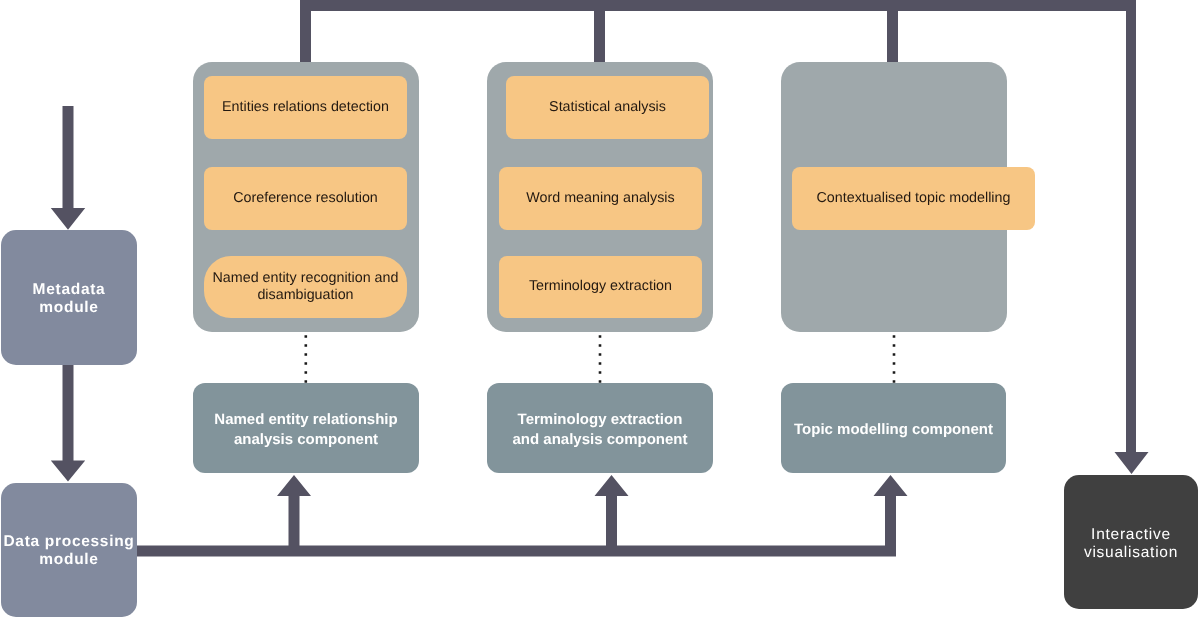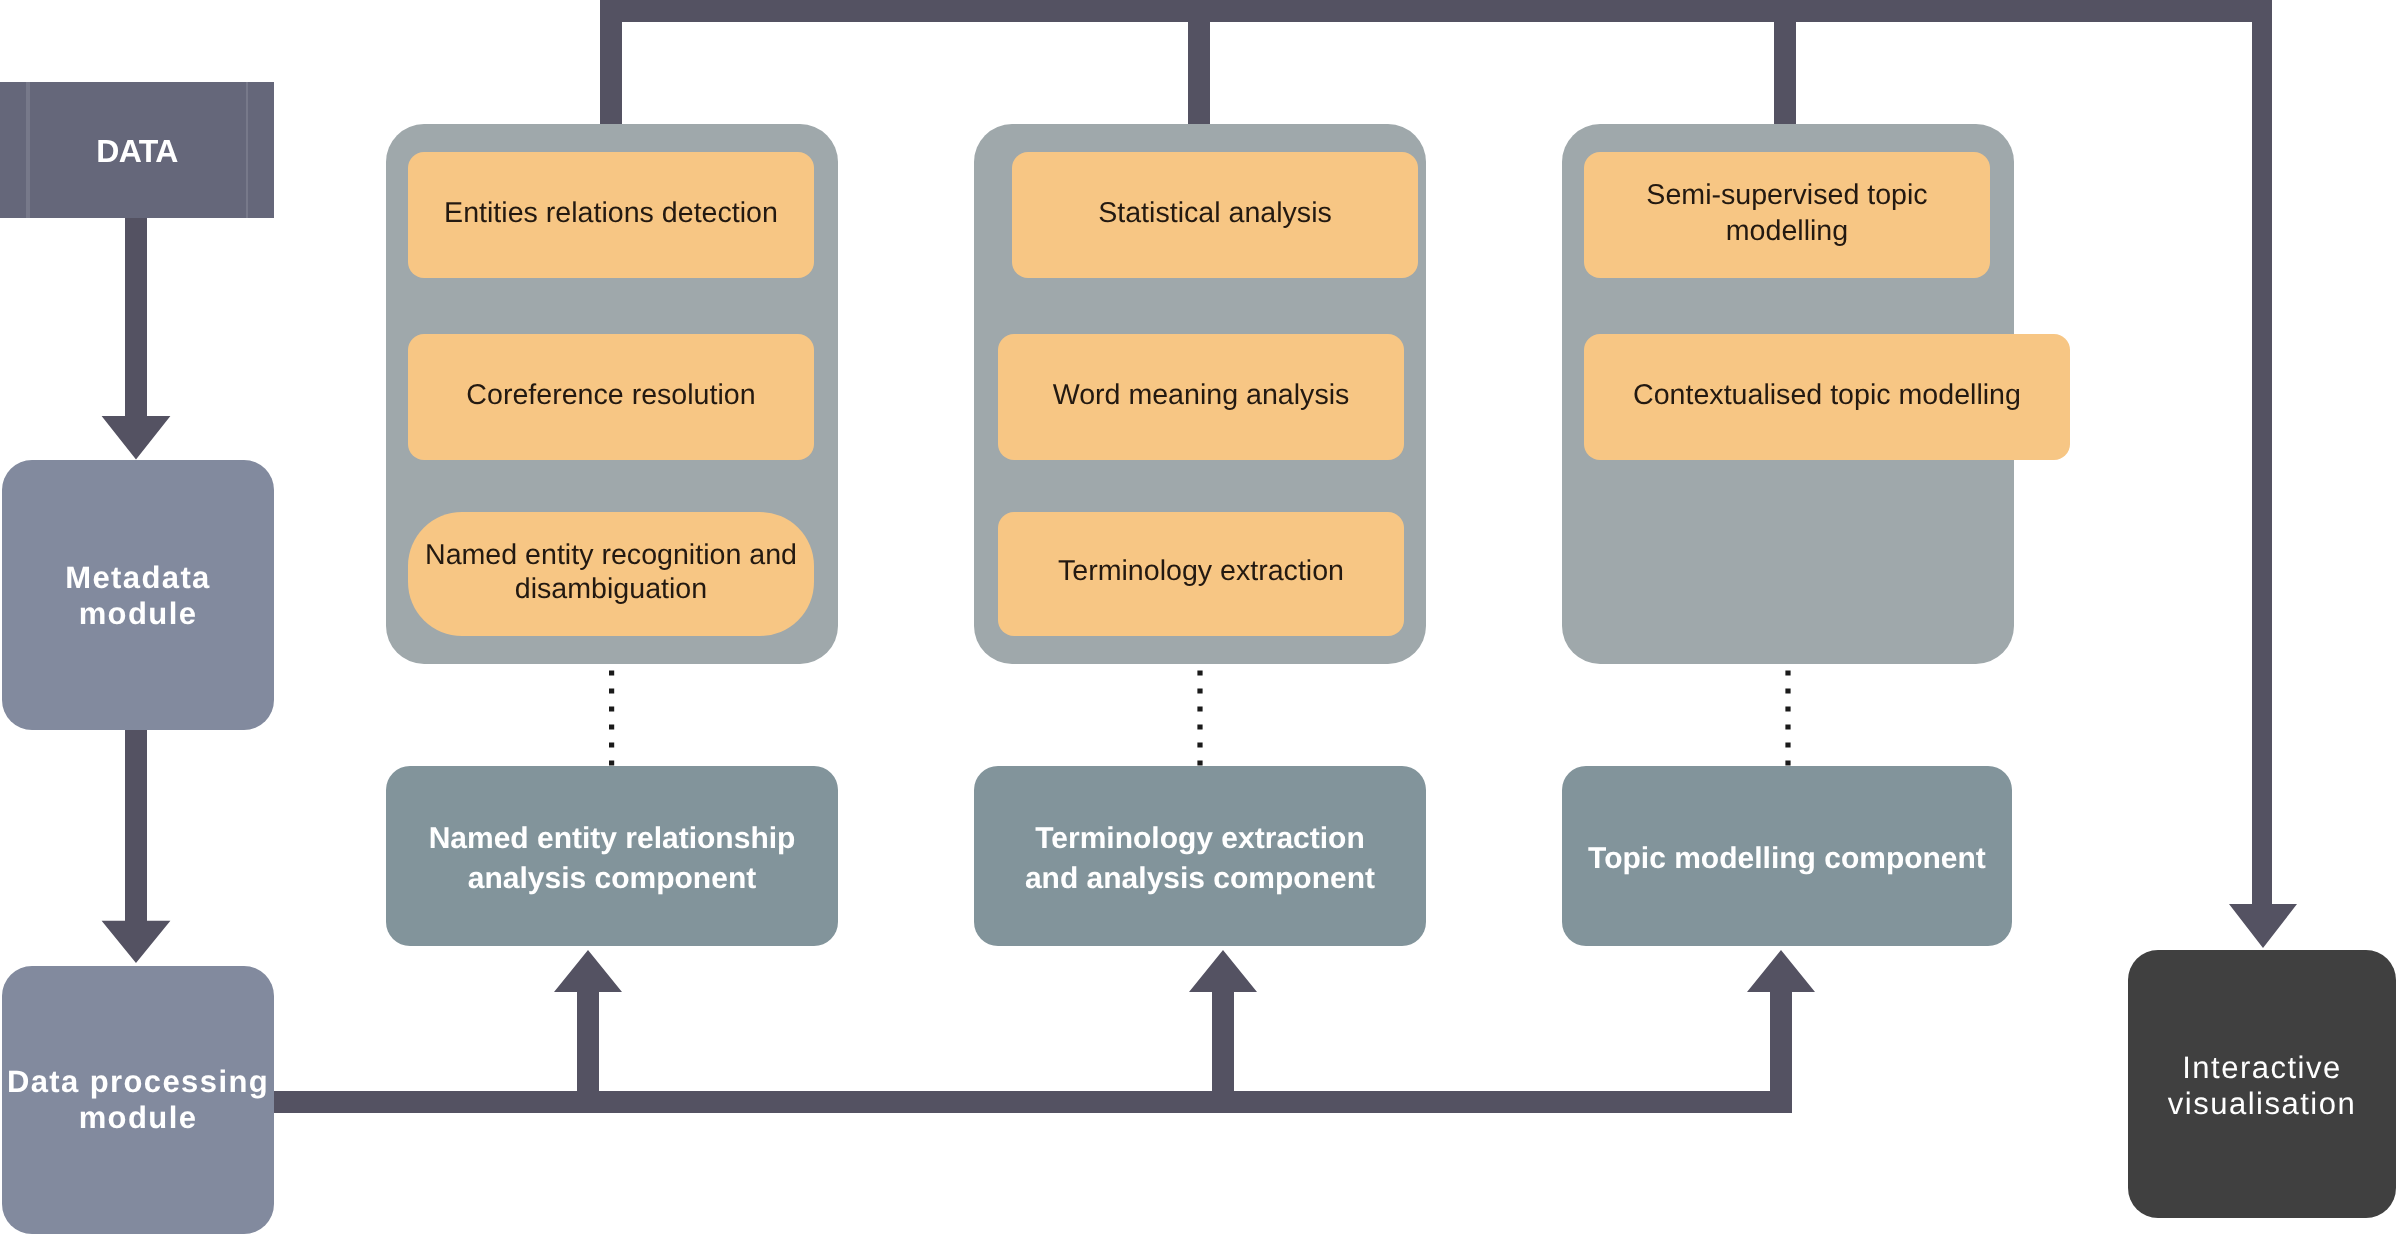--- a/index.html
+++ b/index.html
@@ -38,25 +38,20 @@
     <path d="M 120 545.5 L 288.5 545.5 L 288.5 496 L 277 496 L 294 475 L 311 496 L 299.5 496 L 299.5 545.5
              L 606 545.5 L 606 496 L 594.5 496 L 611.5 475 L 628.5 496 L 617 496 L 617 545.5
              L 885 545.5 L 885 496 L 873.5 496 L 890.5 475 L 907.5 496 L 896 496 L 896 556.5
              L 120 556.5 Z" fill="#545262"></path>
 
     <line x1="305.8" y1="335.2" x2="305.8" y2="383" stroke="#1a1a1a" stroke-width="2.6" stroke-dasharray="2.6 6.4" stroke-linecap="butt"></line>
     <line x1="600" y1="335.2" x2="600" y2="383" stroke="#1a1a1a" stroke-width="2.6" stroke-dasharray="2.6 6.4" stroke-linecap="butt"></line>
     <line x1="894" y1="335.2" x2="894" y2="383" stroke="#1a1a1a" stroke-width="2.6" stroke-dasharray="2.6 6.4" stroke-linecap="butt"></line>
   </svg>
 
-  <div class="node datashape" style="left:0px;top:41px;width:137px;height:68px;background:#65677a;">
-    <span>DATA</span>
-    <i class="vbar" style="left:13.4px;"></i>
-    <i class="vbar" style="left:122.6px;"></i>
-  </div>
 
   <div class="node slate" style="left:1px;top:230px;width:136px;height:135px;">
     <span class="lbl">
       <span>Metadata</span><br>
       <span>module</span>
     </span>
   </div>
 
   <div class="node slate" style="left:1px;top:483px;width:136px;height:134px;">
     <span class="lbl">
@@ -94,23 +89,20 @@
       <span>Word meaning analysis</span>
     </div>
   <div class="pill" style="left:499px;top:256px;width:203px;height:62px;">
       <span>Terminology extraction</span>
     </div>
   <div class="teal" style="left:487px;top:383px;width:226px;height:90px;">
       <span class="lbl"><span>Terminology extraction</span><br><span>and analysis component</span></span>
     </div>
 
   <div class="group" style="left:781px;top:62px;width:226px;height:270px;"></div>
-  <div class="pill" style="left:792px;top:76px;width:203px;height:63px;">
-      <span>Semi-supervised topic modelling</span>
-    </div>
   <div class="pill" style="left:792px;top:167px;width:243px;height:63px;">
       <span>Contextualised topic modelling</span>
     </div>
   <div class="teal" style="left:781px;top:383px;width:225px;height:90px;">
       <span class="lbl"><span>Topic modelling component</span></span>
     </div>
 
 </div>
 
 </body></html>

